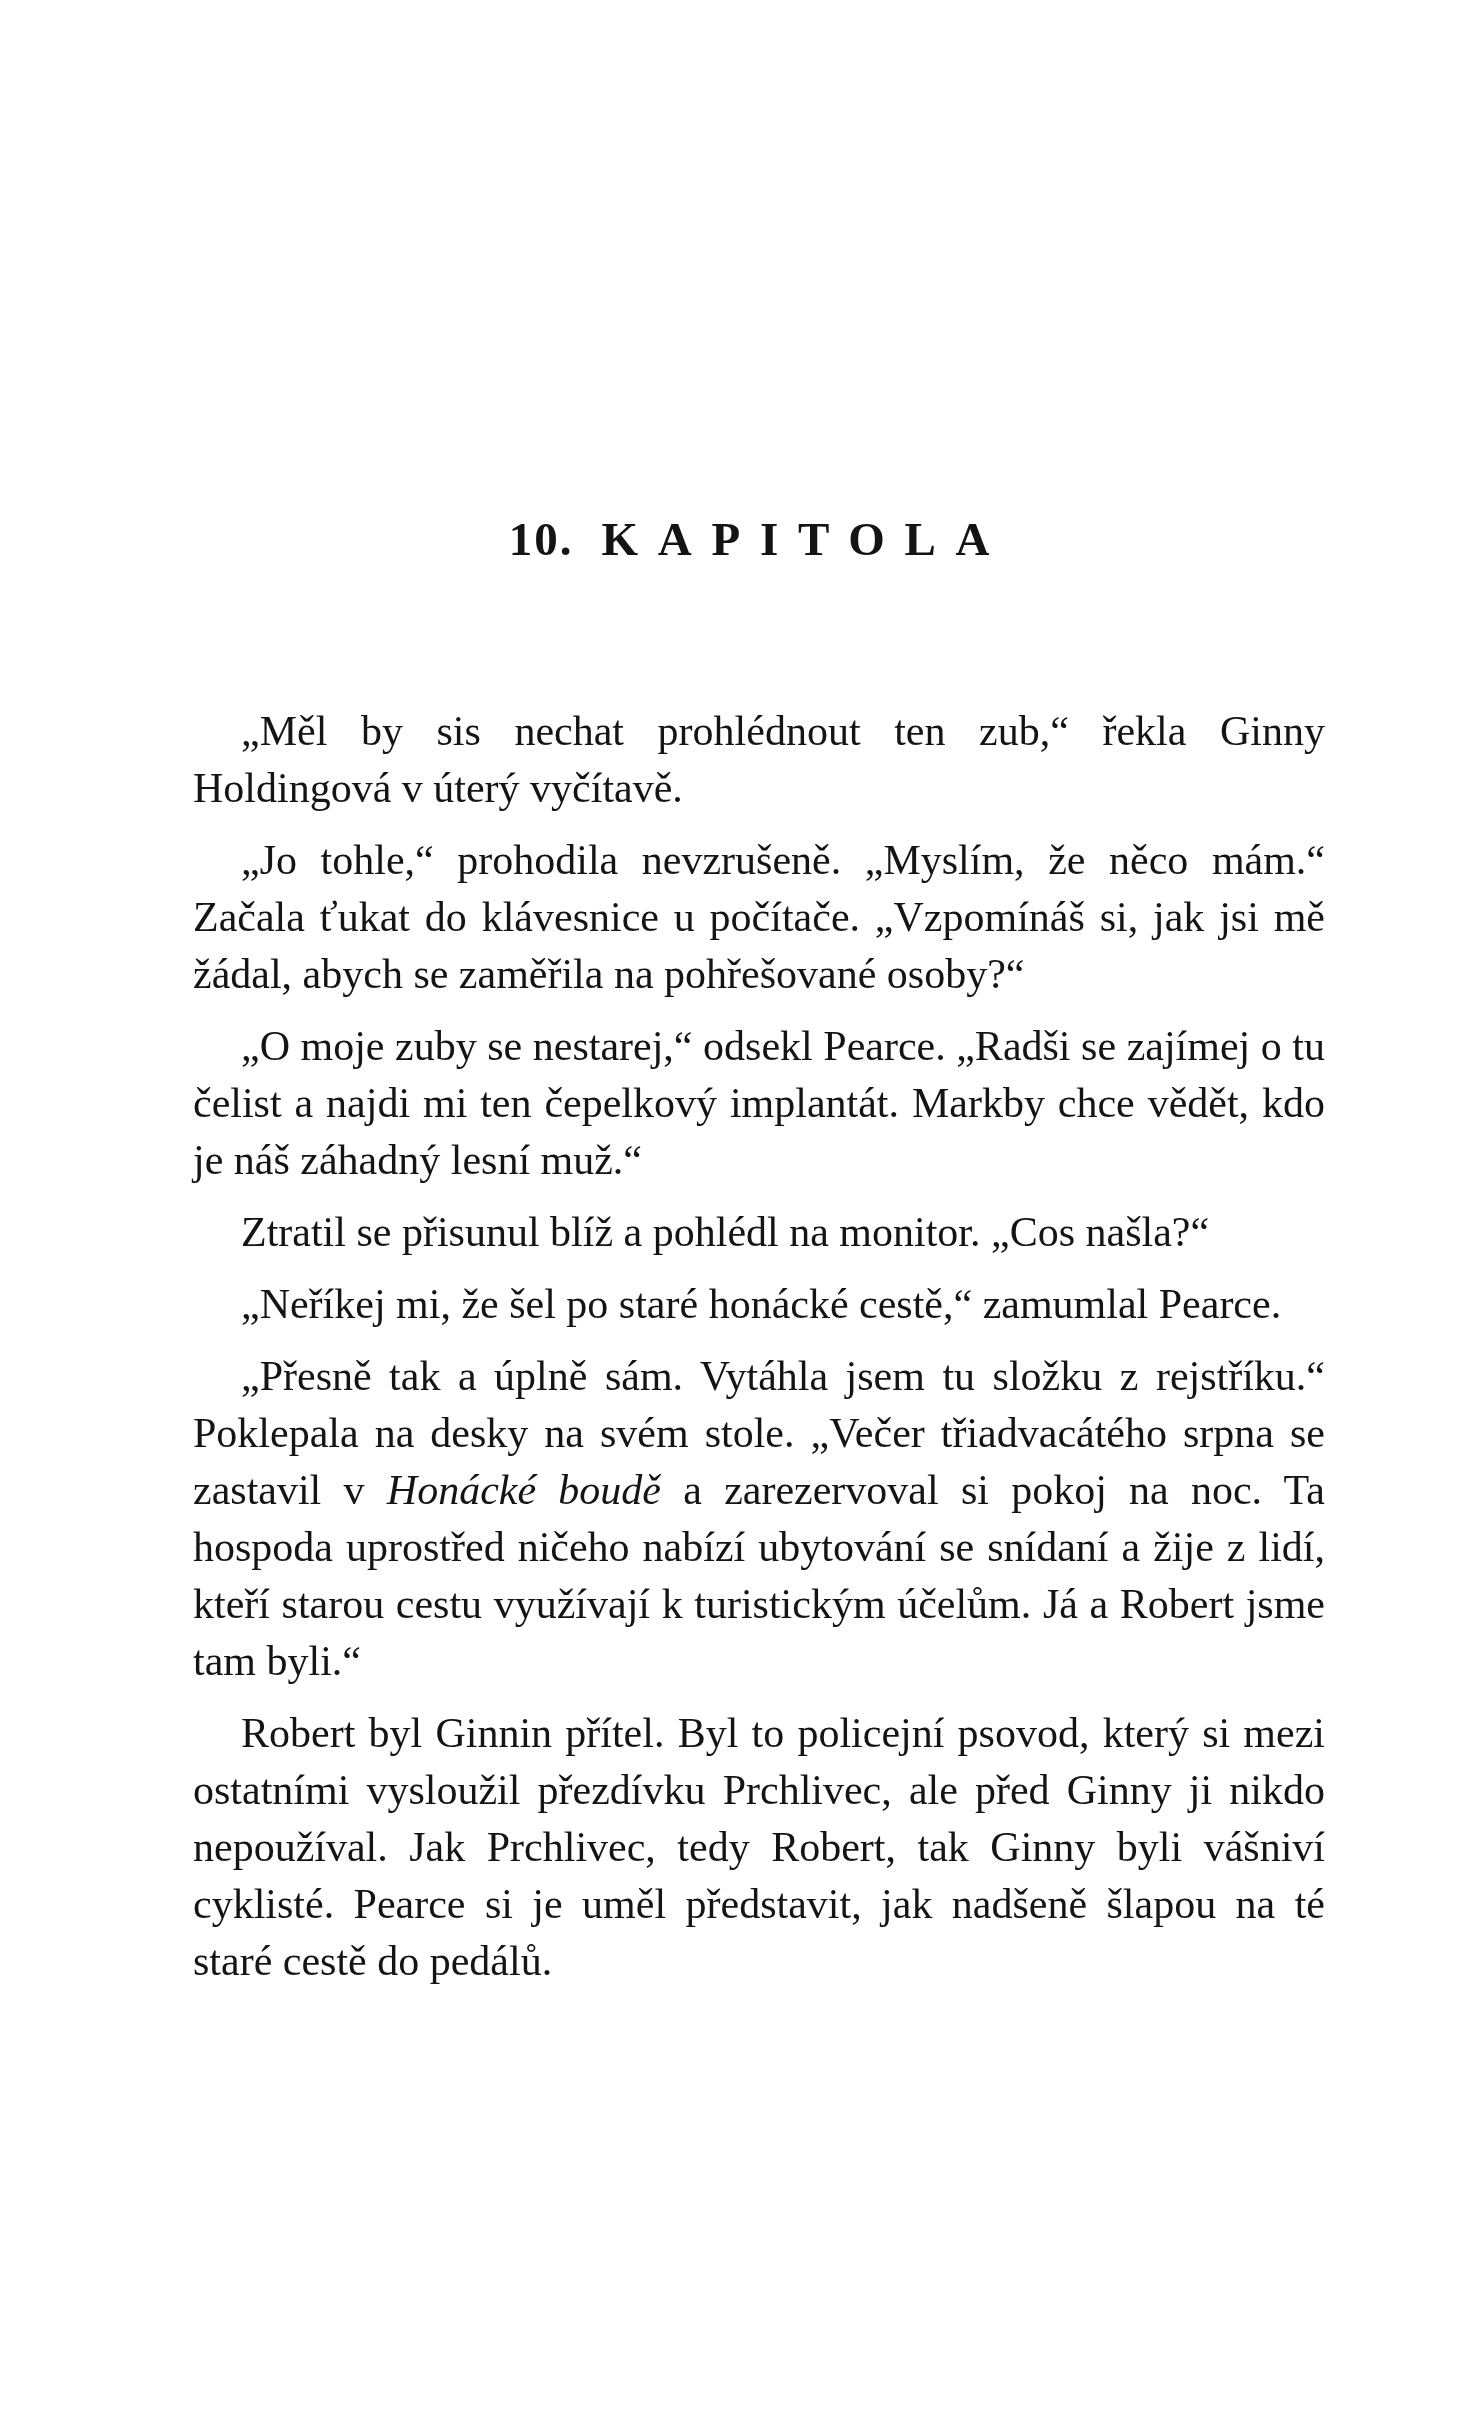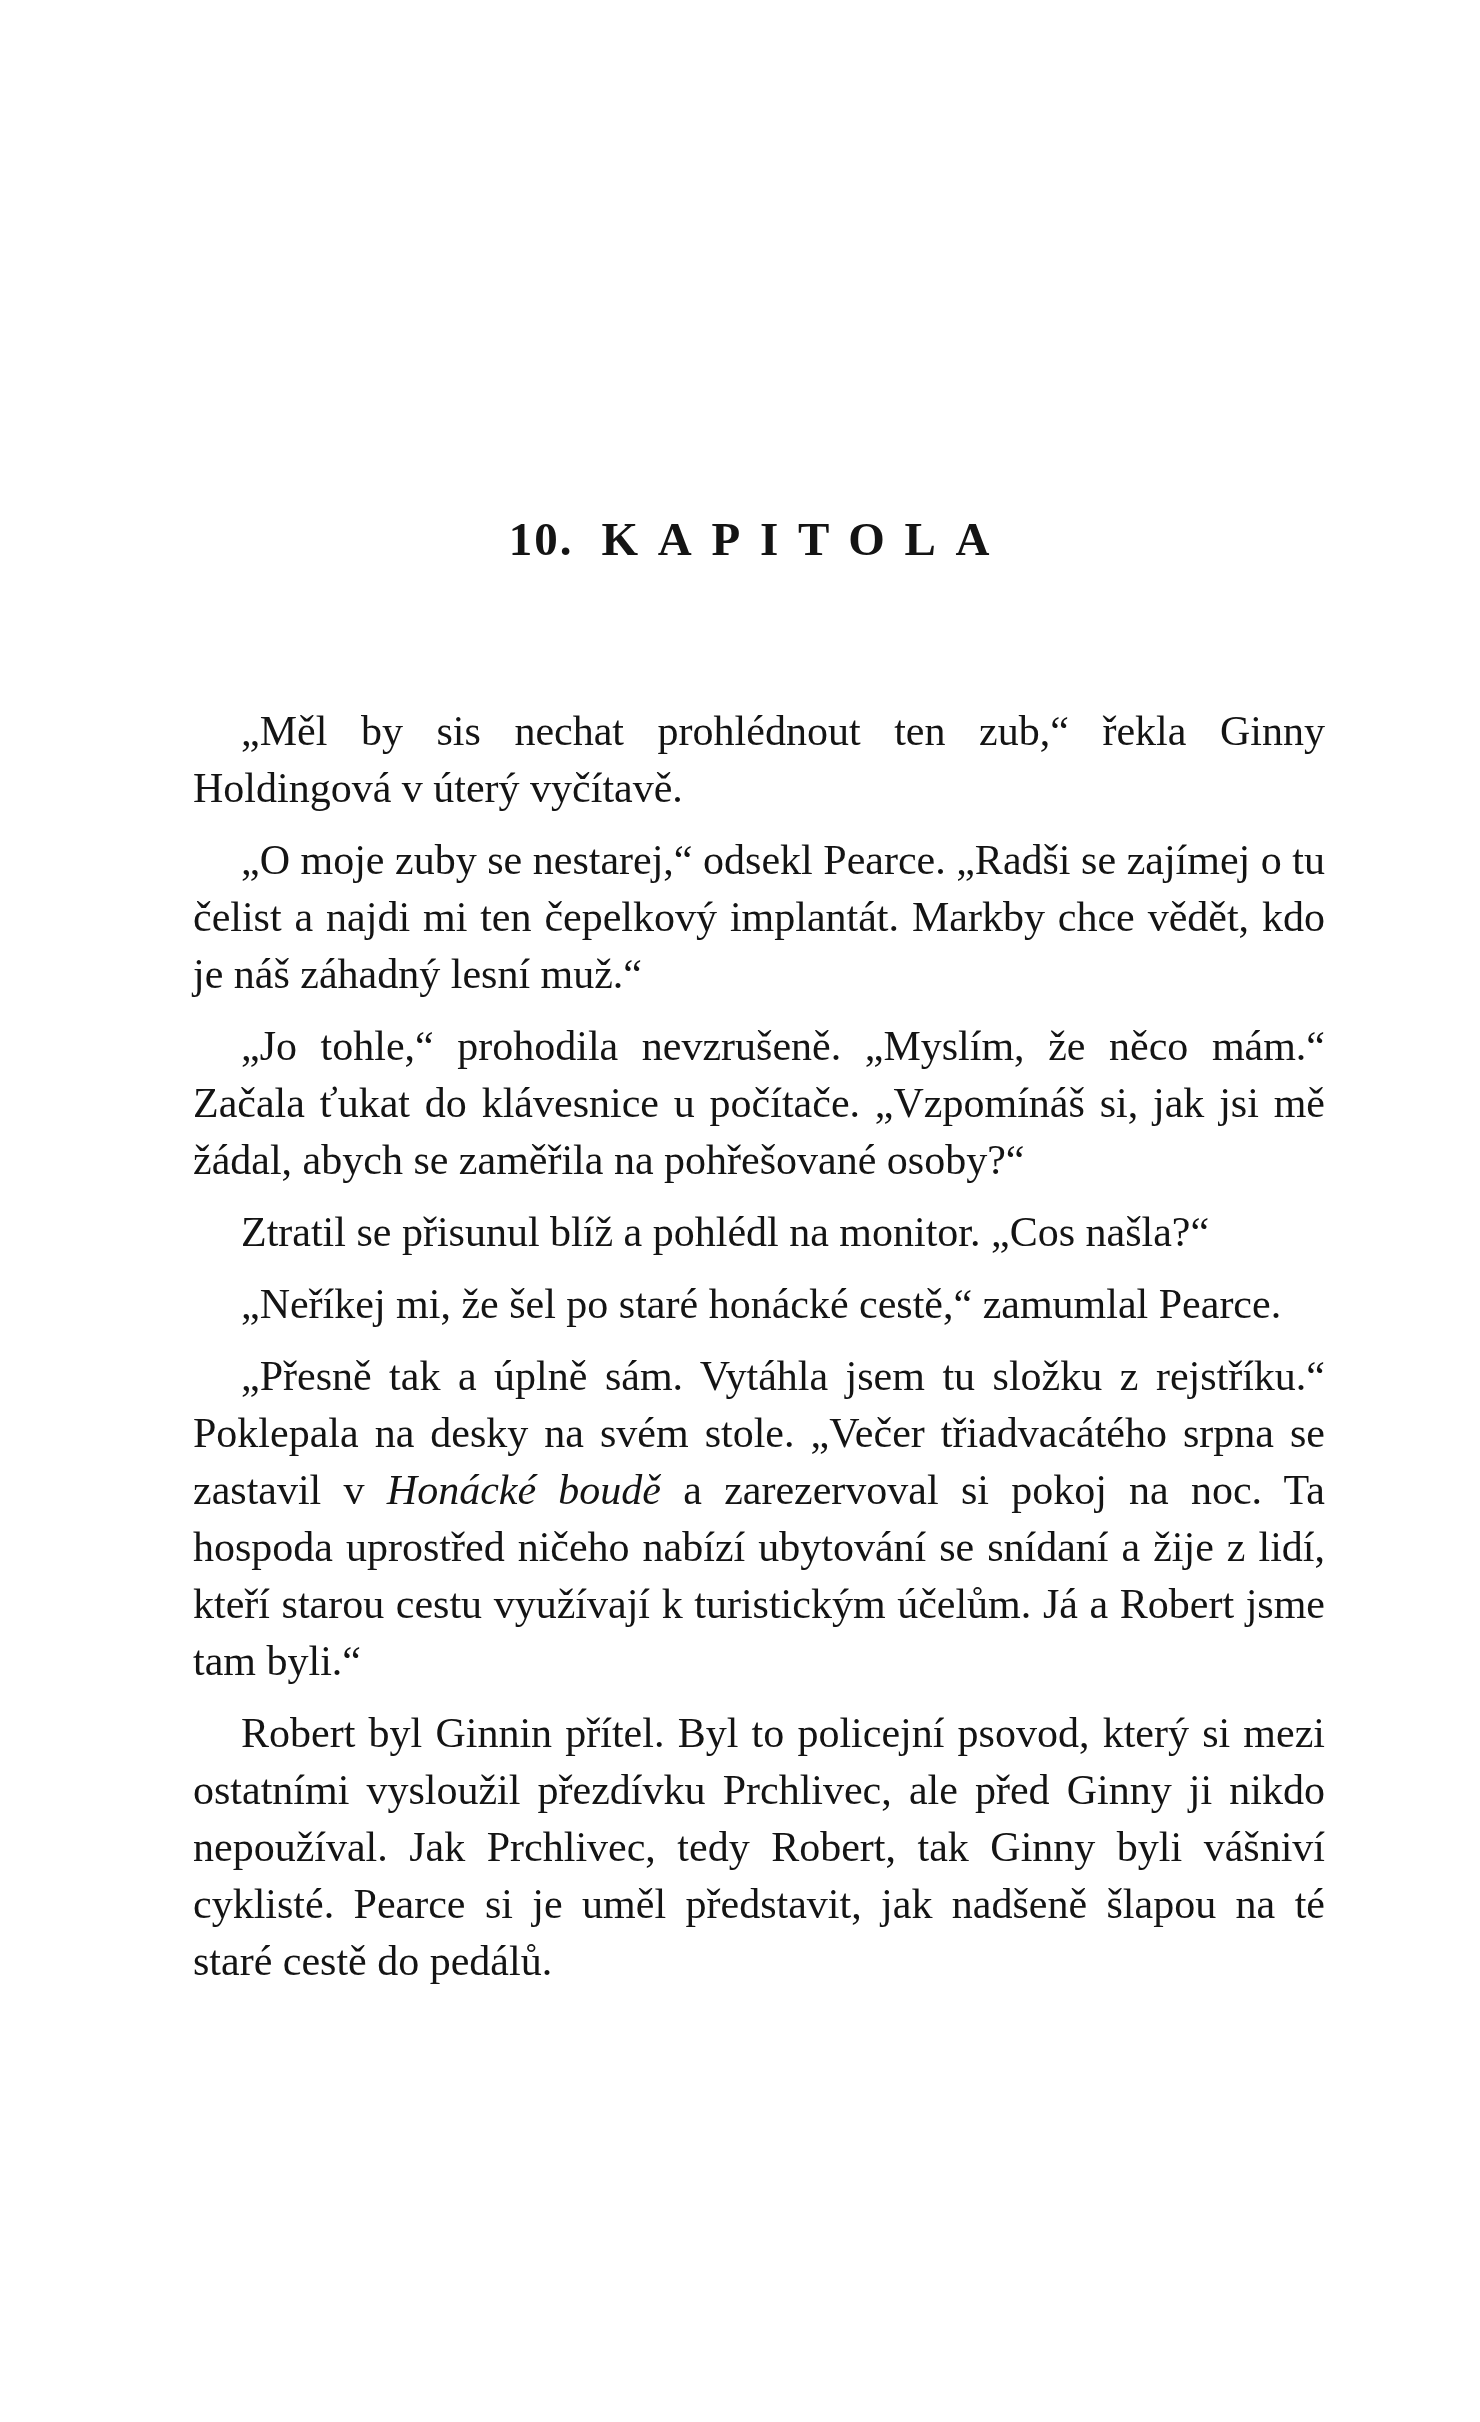--- a/index.html
+++ b/index.html
@@ -69,22 +69,22 @@
 <body>
 
 <div class="page">
 
   <div class="chapter-title">
     <span class="chapter-number">10.</span><span class="chapter-word">KAPITOLA</span>
   </div>
 
   <div class="text-block">
       <p class="para"><span>„Měl by sis nechat prohlédnout ten zub,“ řekla Ginny Holdingová v úterý vyčítavě.</span></p>
+      <p class="para"><span>„Jo tohle,“ prohodila nevzrušeně. „Myslím, že něco mám.“ Začala ťukat do klávesnice u počítače. „Vzpomínáš si, jak jsi mě žádal, abych se zaměřila na pohřešované osoby?“</span></p>
       <p class="para"><span>„O moje zuby se nestarej,“ odsekl Pearce. „Radši se zajímej o tu čelist a najdi mi ten čepelkový implantát. Markby chce vědět, kdo je náš záhadný lesní muž.“</span></p>
-      <p class="para"><span>„Jo tohle,“ prohodila nevzrušeně. „Myslím, že něco mám.“ Začala ťukat do klávesnice u počítače. „Vzpomínáš si, jak jsi mě žádal, abych se zaměřila na pohřešované osoby?“</span></p>
       <p class="para"><span>Ztratil se přisunul blíž a pohlédl na monitor. „Cos našla?“</span></p>
       <p class="para"><span>„Neříkej mi, že šel po staré honácké cestě,“ zamumlal Pearce.</span></p>
       <p class="para"><span>„Přesně tak a úplně sám. Vytáhla jsem tu složku z rejstříku.“ Poklepala na desky na svém stole. „Večer třiadvacátého srpna se zastavil v </span><span class="italic">Honácké boudě</span><span> a zarezervoval si pokoj na noc. Ta hospoda uprostřed ničeho nabízí ubytování se snídaní a žije z lidí, kteří starou cestu využívají k turistickým účelům. Já a Robert jsme tam byli.“</span></p>
       <p class="para"><span>Robert byl Ginnin přítel. Byl to policejní psovod, který si mezi ostatními vysloužil přezdívku Prchlivec, ale před Ginny ji nikdo nepoužíval. Jak Prchlivec, tedy Robert, tak Ginny byli vášniví cyklisté. Pearce si je uměl představit, jak nadšeně šlapou na té staré cestě do pedálů.</span></p>
     </div>
 
   <div class="page-number">178</div>
 
 </div>
 

